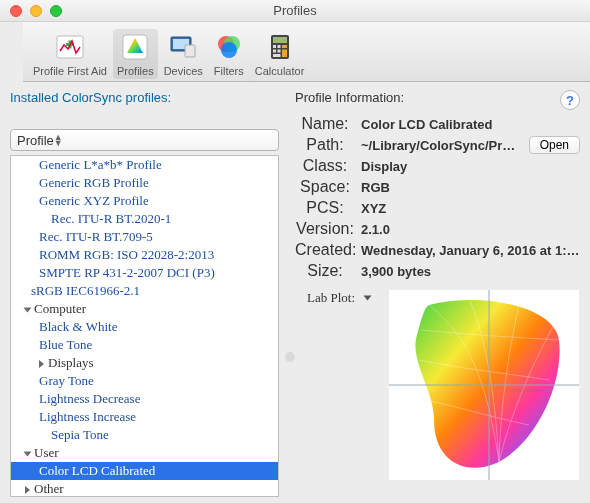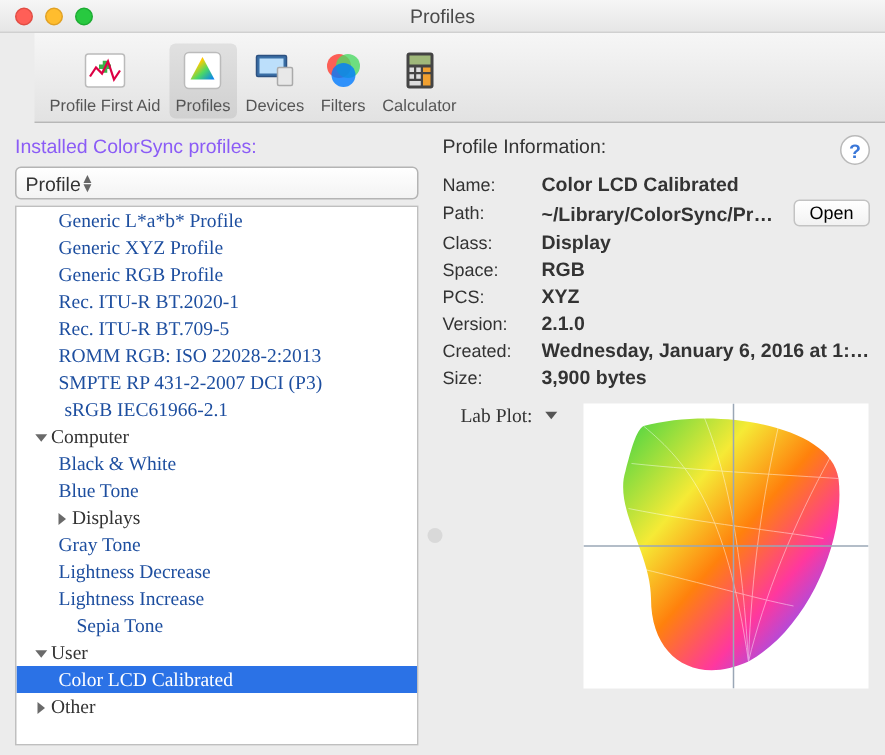--- a/index.html
+++ b/index.html
@@ -50,21 +50,21 @@
   .body {
     display: flex;
     height: calc(503px - 22px - 60px);
     background: #ececec;
   }
   .left {
     width: 285px;
     padding: 8px 6px 6px 10px;
     display: flex; flex-direction: column;
   }
-  .left-label { font-size: 13px; color: #8b5cf6; margin-bottom: 6px; }
+  .left-label { font-size: 13px; color: #0369a1; margin-bottom: 24px; }
   .dropdown {
     height: 22px; border: 1px solid #b4b4b4; border-radius: 4px;
     background: linear-gradient(#fff,#f3f3f3);
     display:flex; align-items:center; justify-content:flex-start;
     padding: 0 6px; font-size: 13px; color:#333;
     margin-bottom: 4px;
   }
   .dropdown .chev { font-size: 9px; color:#666; display:flex;flex-direction:column;line-height:6px;}
   .listbox {
     flex: 1;
@@ -87,21 +87,21 @@
   }
   .right-title { font-size: 13px; margin-bottom: 10px; }
   .help {
     position: absolute; top: 8px; right: 10px;
     width: 20px; height: 20px; border-radius: 50%;
     border: 1px solid #b9b9b9; background:#fff;
     color: #3a77d8; font-weight: bold; font-size: 13px;
     display:flex;align-items:center;justify-content:center;
   }
   .info { display: grid; grid-template-columns: 60px 1fr auto; row-gap: 3px; column-gap: 6px; align-items: center;}
-  .info .lbl { text-align: left; color: #333; font-size: 12px; }
+  .info .lbl { text-align: center; color: #333; font-size: 16px; }
   .info .val { font-weight: bold; font-size: 13px; overflow: hidden; text-overflow: ellipsis; white-space: nowrap;}
   .open-btn {
     border: 1px solid #c3c3c3; border-radius: 4px;
     background: linear-gradient(#fff,#f2f2f2);
     padding: 1px 10px; font-size: 12px;
   }
   .labplot { margin-top: 10px; display: grid; grid-template-columns: 60px 14px 1fr; column-gap: 10px; font-family: Liberation Serif, serif;}
   .labplot .lbl { text-align: right; }
   .labplot .tri { width:0;height:0;border-left:5px solid #555;border-top:4px solid transparent;border-bottom:4px solid transparent; transform: rotate(90deg); margin-top:4px;}
   .plot {
@@ -198,27 +198,27 @@
     <div class="left-label">Installed ColorSync profiles:</div>
     <div class="dropdown">
       <span>Profile</span>
       <span class="chev">
           <span>▲</span>
           <span>▼</span>
         </span>
     </div>
     <div class="listbox" id="listbox">
         <div class="row" style="padding-left: 28px;">Generic L*a*b* Profile</div>
+        <div class="row" style="padding-left: 28px;">Generic RGB Profile</div>
         <div class="row" style="padding-left: 28px;">Generic XYZ Profile</div>
-        <div class="row" style="padding-left: 28px;">Generic RGB Profile</div>
-        <div class="row" style="padding-left: 28px;">Rec. ITU-R BT.2020-1</div>
+        <div class="row" style="padding-left: 40px;">Rec. ITU-R BT.2020-1</div>
         <div class="row" style="padding-left: 28px;">Rec. ITU-R BT.709-5</div>
         <div class="row" style="padding-left: 28px;">ROMM RGB: ISO 22028-2:2013</div>
         <div class="row" style="padding-left: 28px;">SMPTE RP 431-2-2007 DCI (P3)</div>
-        <div class="row" style="padding-left: 32px;">sRGB IEC61966-2.1</div>
+        <div class="row" style="padding-left: 20px;">sRGB IEC61966-2.1</div>
         <div class="row group"><span class="tri"></span><span>Computer</span></div>
         <div class="row" style="padding-left: 28px;">Black &amp; White</div>
         <div class="row" style="padding-left: 28px;">Blue Tone</div>
         <div class="row group collapsed" style="padding-left: 28px;"><span class="tri"></span><span>Displays</span></div>
         <div class="row" style="padding-left: 28px;">Gray Tone</div>
         <div class="row" style="padding-left: 28px;">Lightness Decrease</div>
         <div class="row" style="padding-left: 28px;">Lightness Increase</div>
         <div class="row" style="padding-left: 40px;">Sepia Tone</div>
         <div class="row group"><span class="tri"></span><span>User</span></div>
         <div class="row selected" style="padding-left: 28px;">Color LCD Calibrated</div>

